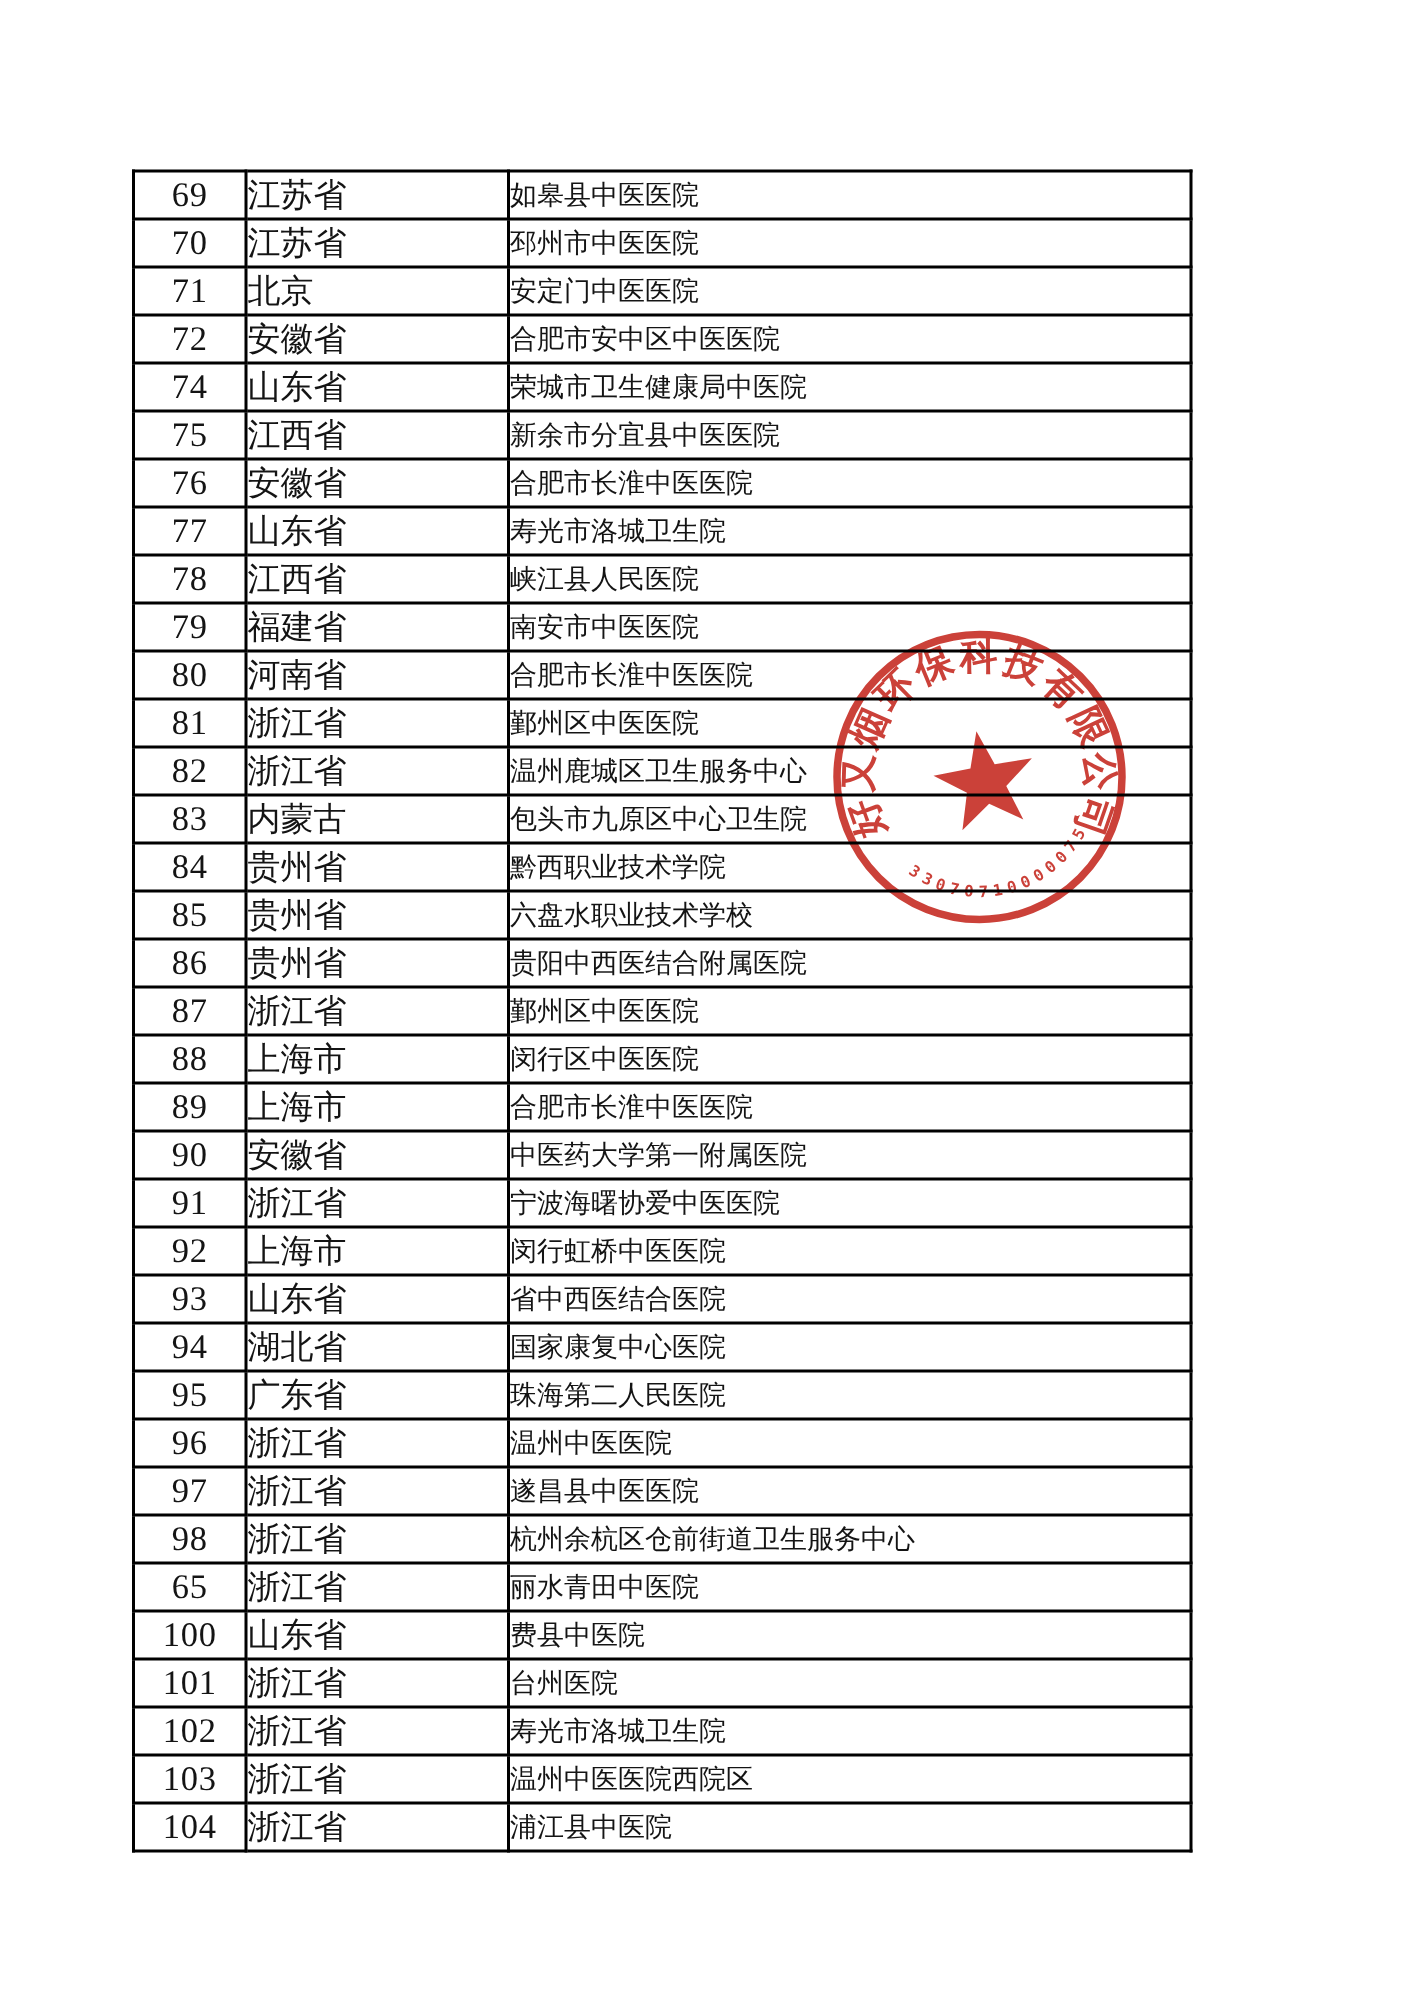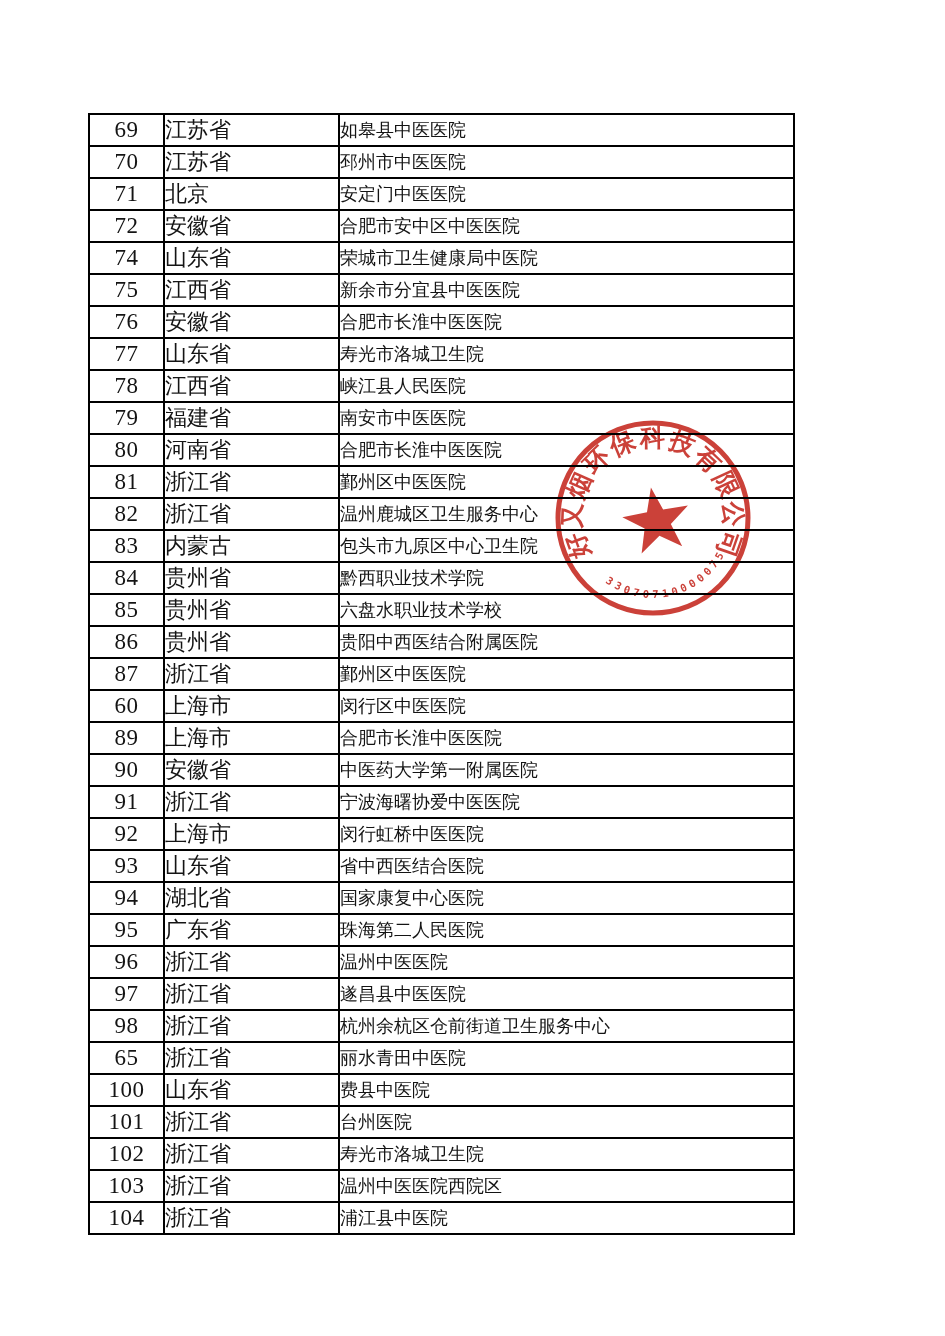--- a/index.html
+++ b/index.html
@@ -153,21 +153,21 @@
       <td class="col-no">86</td>
       <td class="col-prov">贵州省</td>
       <td class="col-inst">贵阳中西医结合附属医院</td>
     </tr>
         <tr>
       <td class="col-no">87</td>
       <td class="col-prov">浙江省</td>
       <td class="col-inst">鄞州区中医医院</td>
     </tr>
         <tr>
-      <td class="col-no">60</td>
+      <td class="col-no">88</td>
       <td class="col-prov">上海市</td>
       <td class="col-inst">闵行区中医医院</td>
     </tr>
         <tr>
       <td class="col-no">89</td>
       <td class="col-prov">上海市</td>
       <td class="col-inst">合肥市长淮中医医院</td>
     </tr>
         <tr>
       <td class="col-no">90</td>

